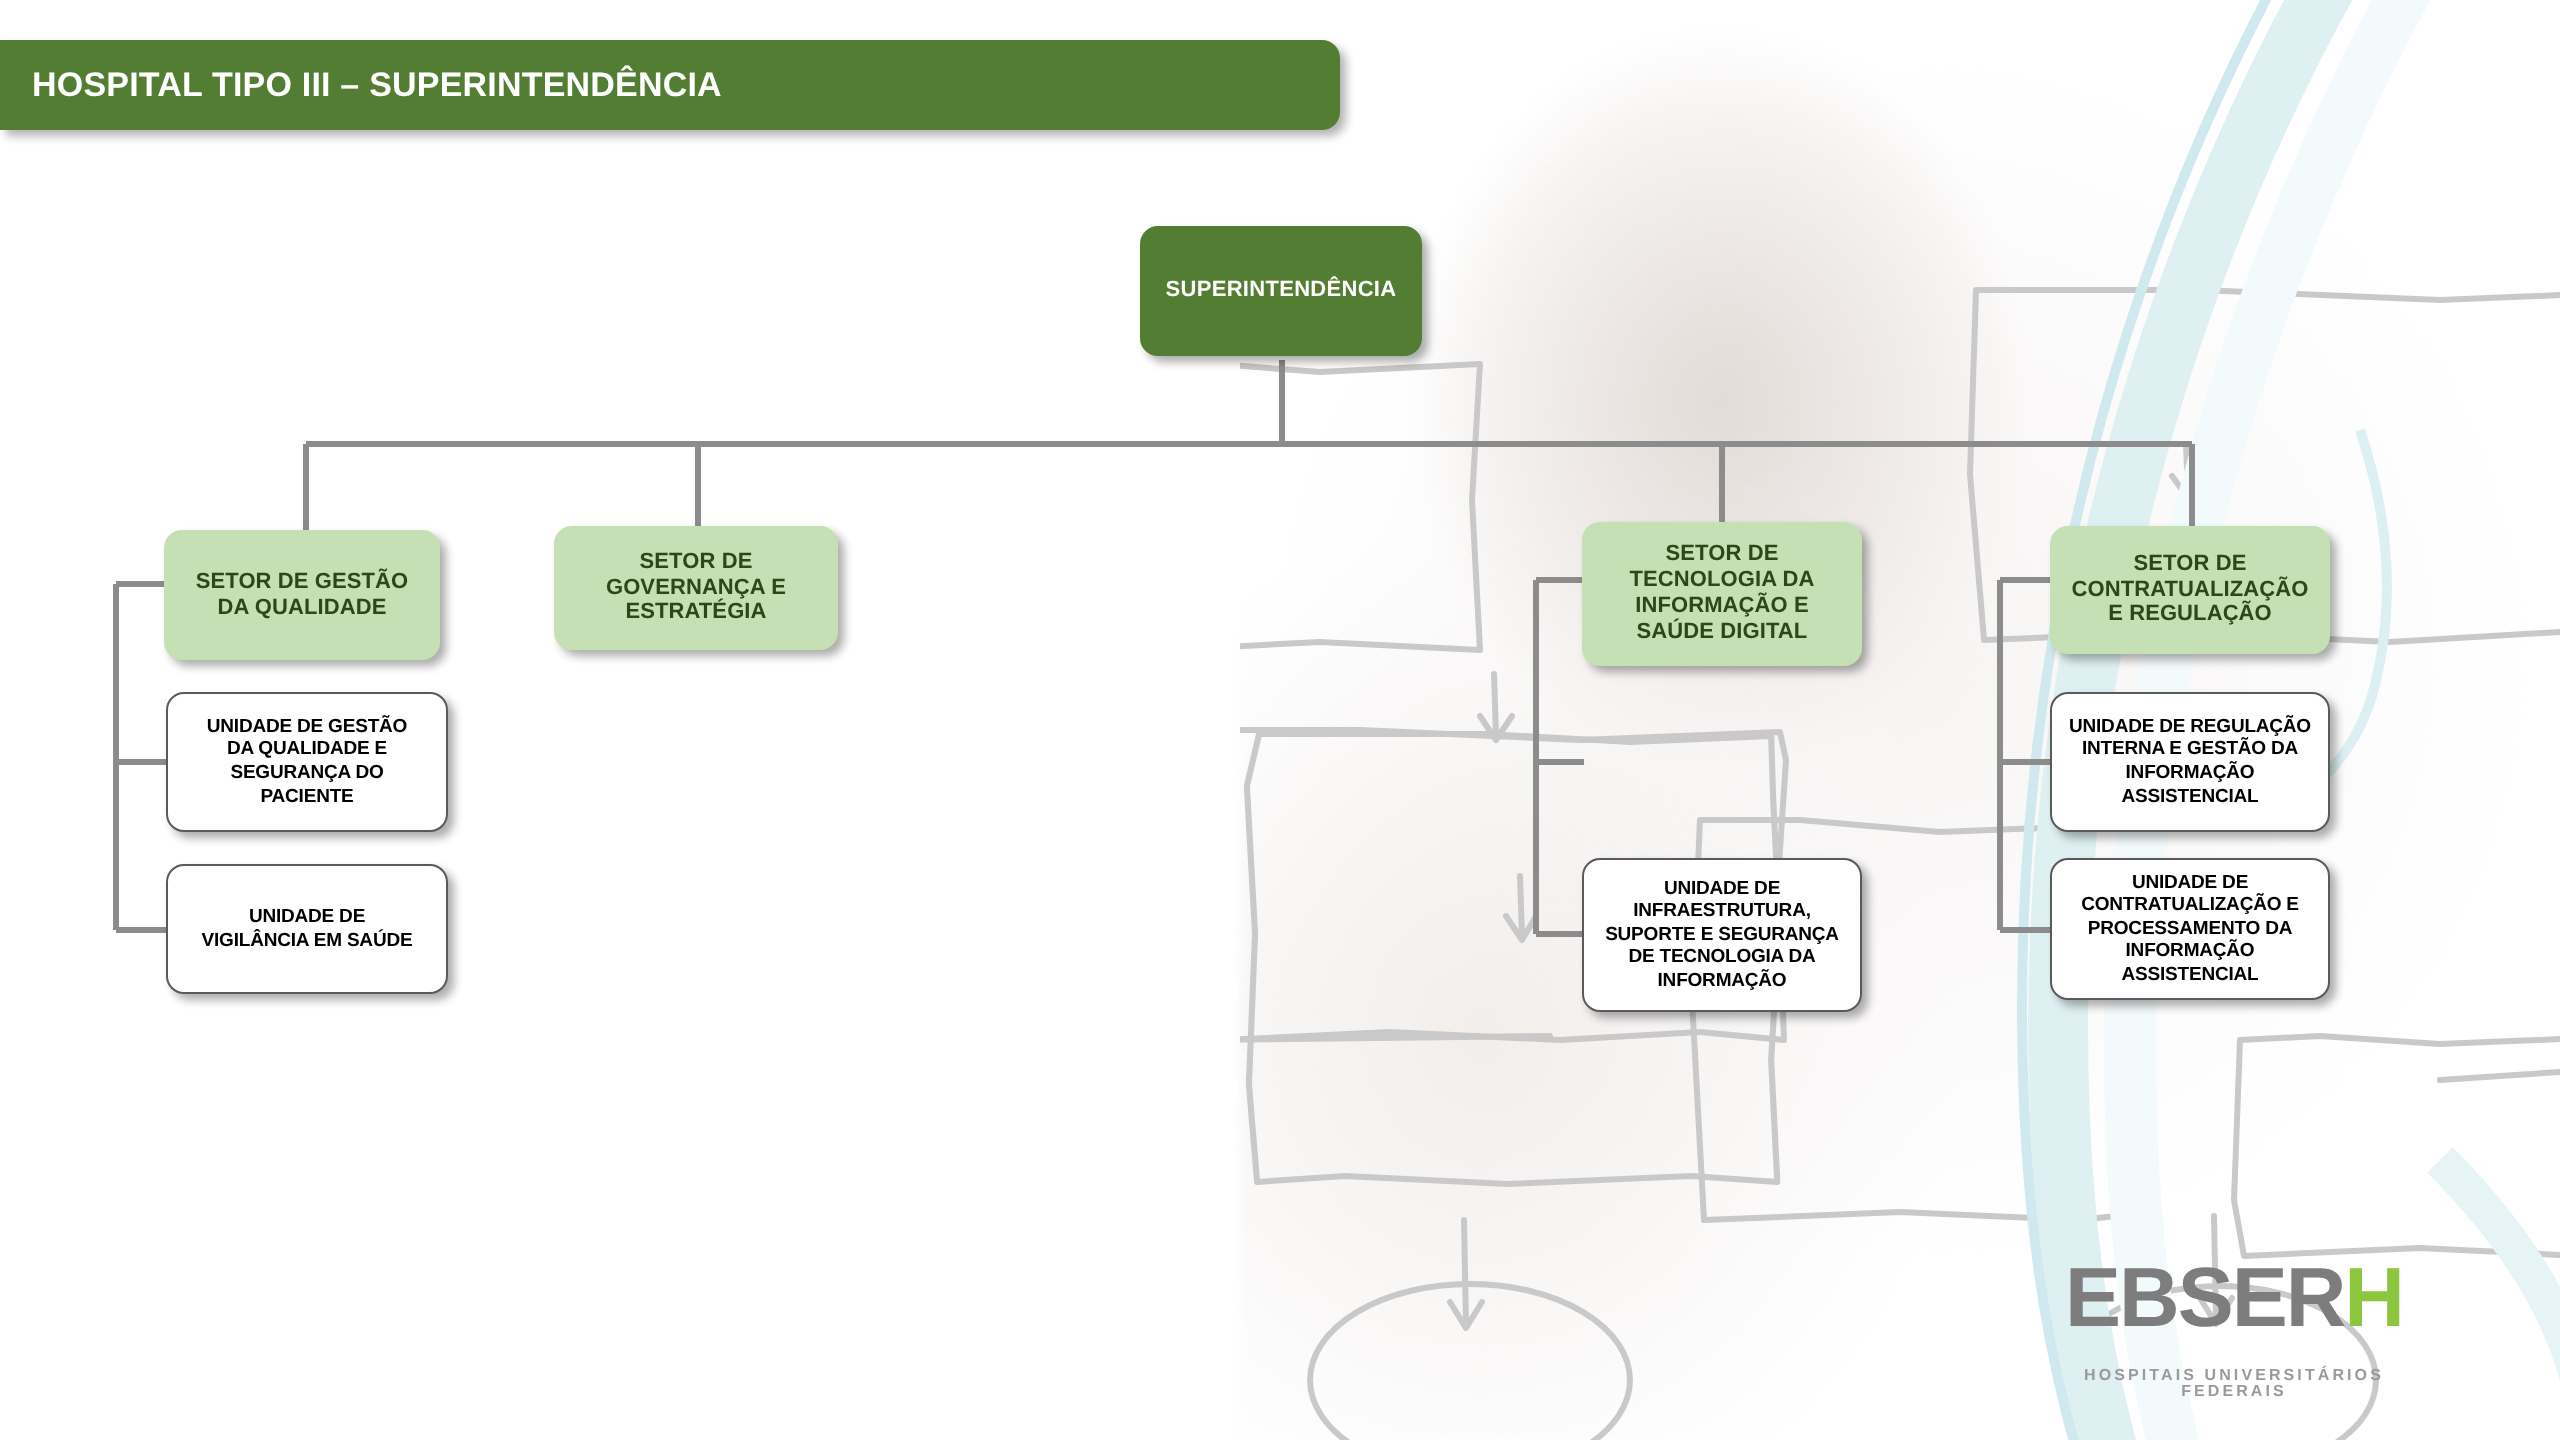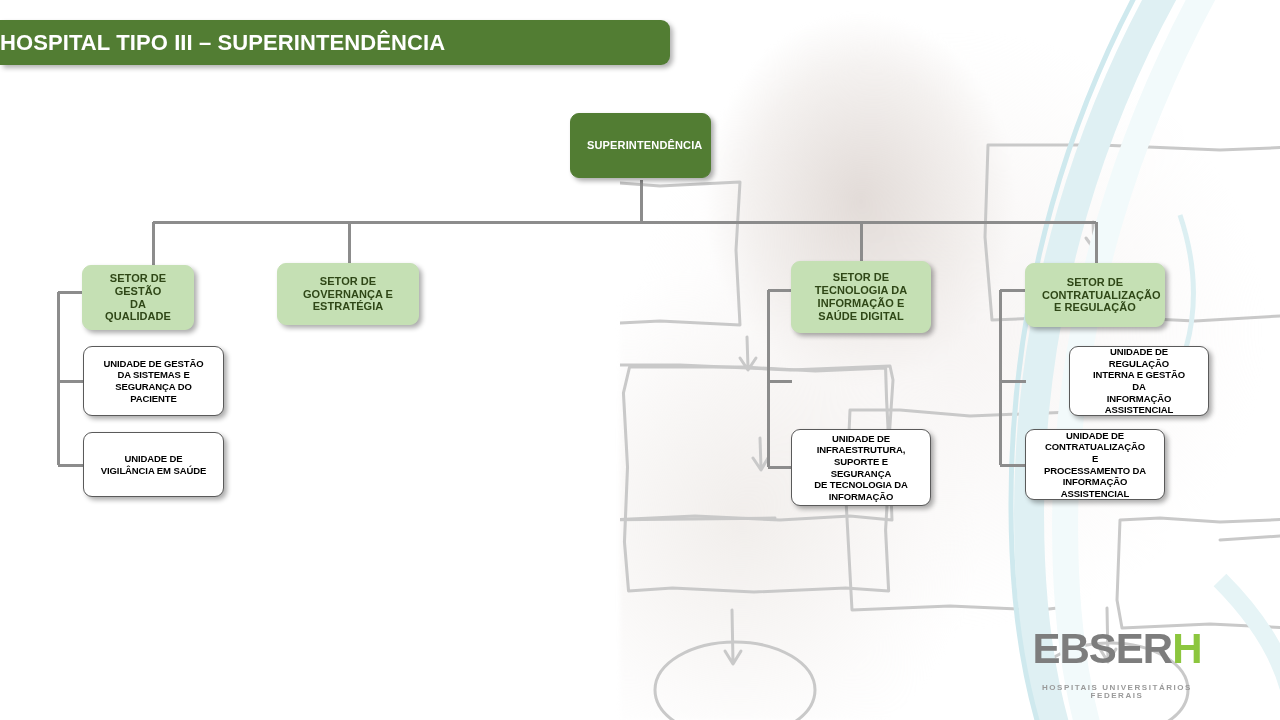--- a/index.html
+++ b/index.html
@@ -61,24 +61,24 @@
     width: 670px;
     height: 45px;
     background: #527D33;
     border-radius: 0 9px 9px 0;
     box-shadow: 3px 3px 5px rgba(0,0,0,0.30);
     display: flex;
     align-items: center;
   }
   .title-banner .txt {
     color: #ffffff;
-    font-size: 22px;
+    font-size: 17px;
     font-weight: bold;
     letter-spacing: 0.1px;
-    padding-left: 0;
+    padding-left: 16px;
     white-space: nowrap;
   }
 
   
   .wires {
     position: absolute;
     inset: 0;
   }
 
   
@@ -88,21 +88,21 @@
     display: flex;
     align-items: center;
     justify-content: center;
     text-align: center;
     border-radius: 9px;
     box-shadow: 3px 3px 5px rgba(0,0,0,0.33);
   }
   .node .label {
     display: block;
     width: 100%;
-    padding: 0 16px;
+    padding: 0 5px;
     box-sizing: border-box;
     line-height: 1.17;
     white-space: pre-line;
     text-align: center;
   }
 
   .node.root {
     background: #527D33;
     border: 1px solid #527D33;
   }
@@ -249,21 +249,21 @@
   </svg>
 
   <div class="title-banner">
     <span class="txt">HOSPITAL TIPO III – SUPERINTENDÊNCIA</span>
   </div>
 
   <div class="node root" style="left:570px; top:113px; width:141px; height:65px;">
     <span class="label">SUPERINTENDÊNCIA</span>
   </div>
 
-  <div class="node sector" style="left:82px; top:265px; width:112px; height:65px;">
+  <div class="node sector" style="left:82px; top:265px; width:138px; height:65px;">
     <span class="label">SETOR DE GESTÃO
 DA QUALIDADE</span>
   </div>
 
   <div class="node sector" style="left:277px; top:263px; width:142px; height:62px;">
     <span class="label">SETOR DE
 GOVERNANÇA  E
 ESTRATÉGIA</span>
   </div>
 
@@ -275,40 +275,40 @@
   </div>
 
   <div class="node sector" style="left:1025px; top:263px; width:140px; height:64px;">
     <span class="label">SETOR DE
 CONTRATUALIZAÇÃO
 E REGULAÇÃO</span>
   </div>
 
   <div class="node unit" style="left:83px; top:346px; width:141px; height:70px;">
     <span class="label">UNIDADE DE GESTÃO
-DA SISTEMAS E
+DA QUALIDADE E
 SEGURANÇA DO
 PACIENTE</span>
   </div>
 
   <div class="node unit" style="left:83px; top:432px; width:141px; height:65px;">
     <span class="label">UNIDADE DE
 VIGILÂNCIA EM SAÚDE</span>
   </div>
 
 
   <div class="node unit" style="left:791px; top:429px; width:140px; height:77px;">
     <span class="label">UNIDADE DE
 INFRAESTRUTURA,
 SUPORTE E SEGURANÇA
 DE TECNOLOGIA DA
 INFORMAÇÃO</span>
   </div>
 
-  <div class="node unit" style="left:1025px; top:346px; width:140px; height:70px;margin-left:44px;">
+  <div class="node unit" style="left:1025px; top:346px; width:140px; height:70px;">
     <span class="label">UNIDADE DE REGULAÇÃO
 INTERNA E GESTÃO DA
 INFORMAÇÃO
 ASSISTENCIAL</span>
   </div>
 
   <div class="node unit" style="left:1025px; top:429px; width:140px; height:71px;">
     <span class="label">UNIDADE DE
 CONTRATUALIZAÇÃO E
 PROCESSAMENTO DA

